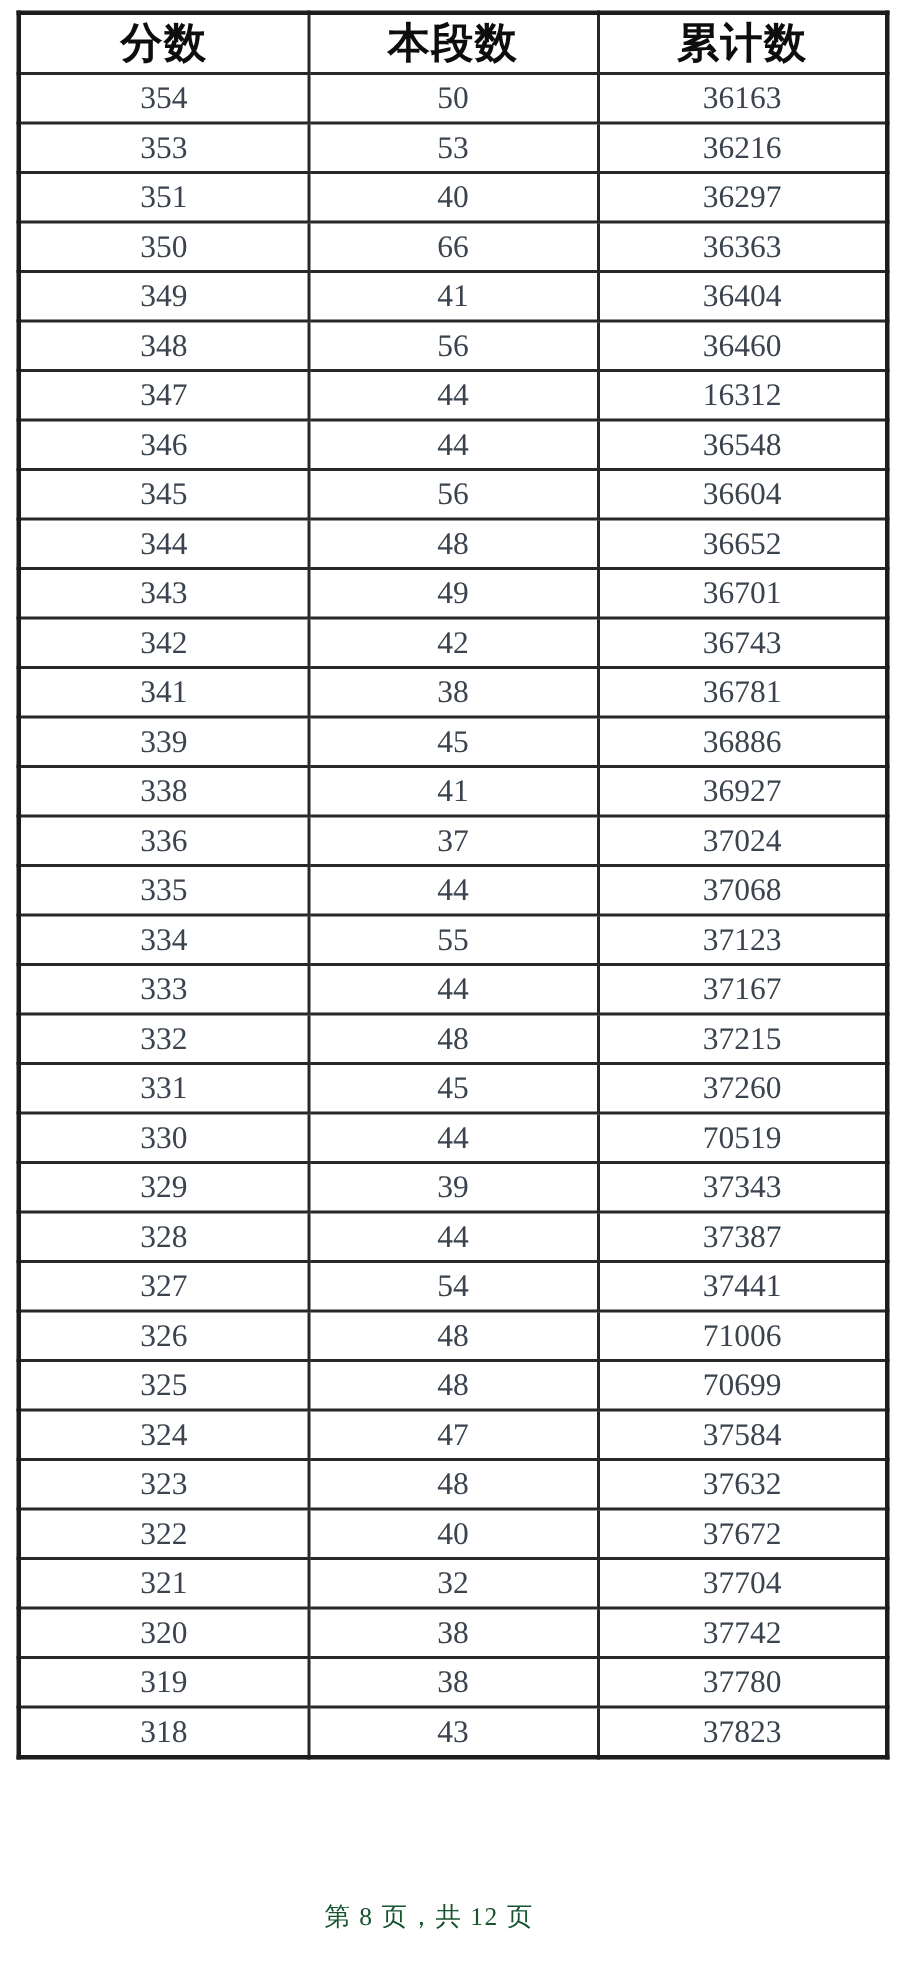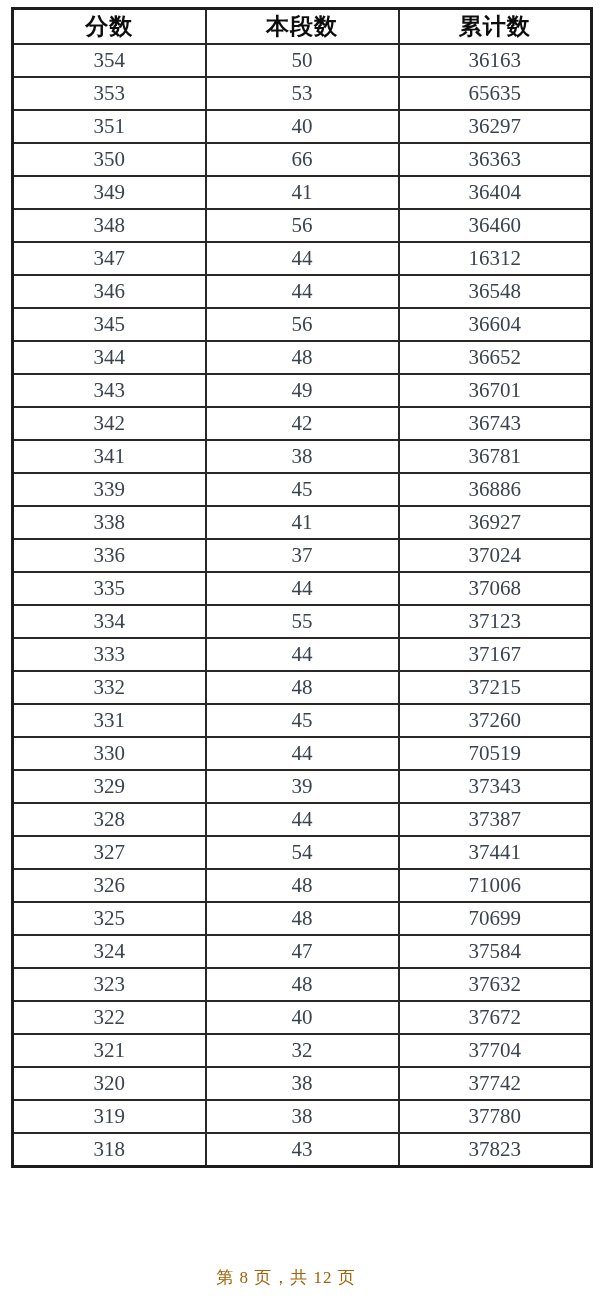--- a/index.html
+++ b/index.html
@@ -28,39 +28,39 @@
   table.score-table td {
     border: 2px solid #282828;
     text-align: center;
     vertical-align: middle;
     padding: 0;
     overflow: hidden;
     white-space: nowrap;
   }
   table.score-table th {
     height: 33px;
-    font-size: 23px;
+    font-size: 28px;
     font-weight: bold;
     color: #0d0d0d;
     letter-spacing: 1px;
   }
   table.score-table td {
     height: 31px;
     font-size: 21px;
     font-weight: normal;
     color: #3a434e;
   }
   .page-footer {
     position: absolute;
     left: 0;
     top: 1266px;
     width: 572px;
     text-align: center;
     font-size: 17px;
-    color: #a16207;
+    color: #14532d;
     letter-spacing: 1px;
   }
 </style>
 </head>
 <body>
 
 <div class="page">
 
   <table class="score-table">
     <thead>
@@ -72,21 +72,21 @@
     </thead>
     <tbody>
         <tr>
           <td>354</td>
           <td>50</td>
           <td>36163</td>
         </tr>
         <tr>
           <td>353</td>
           <td>53</td>
-          <td>65635</td>
+          <td>36216</td>
         </tr>
         <tr>
           <td>351</td>
           <td>40</td>
           <td>36297</td>
         </tr>
         <tr>
           <td>350</td>
           <td>66</td>
           <td>36363</td>

